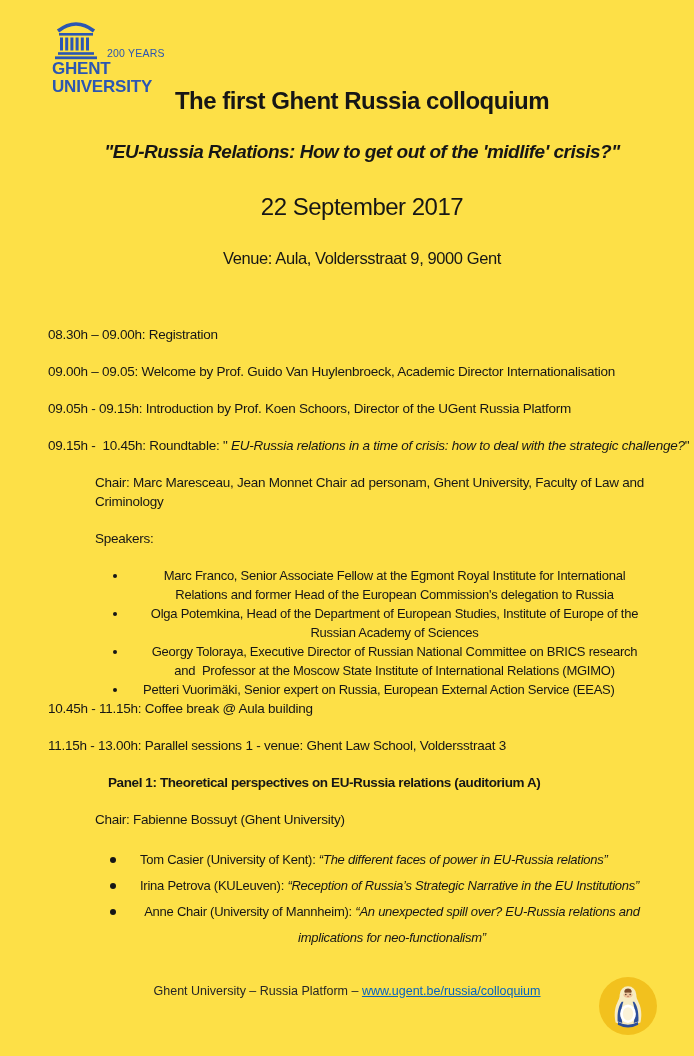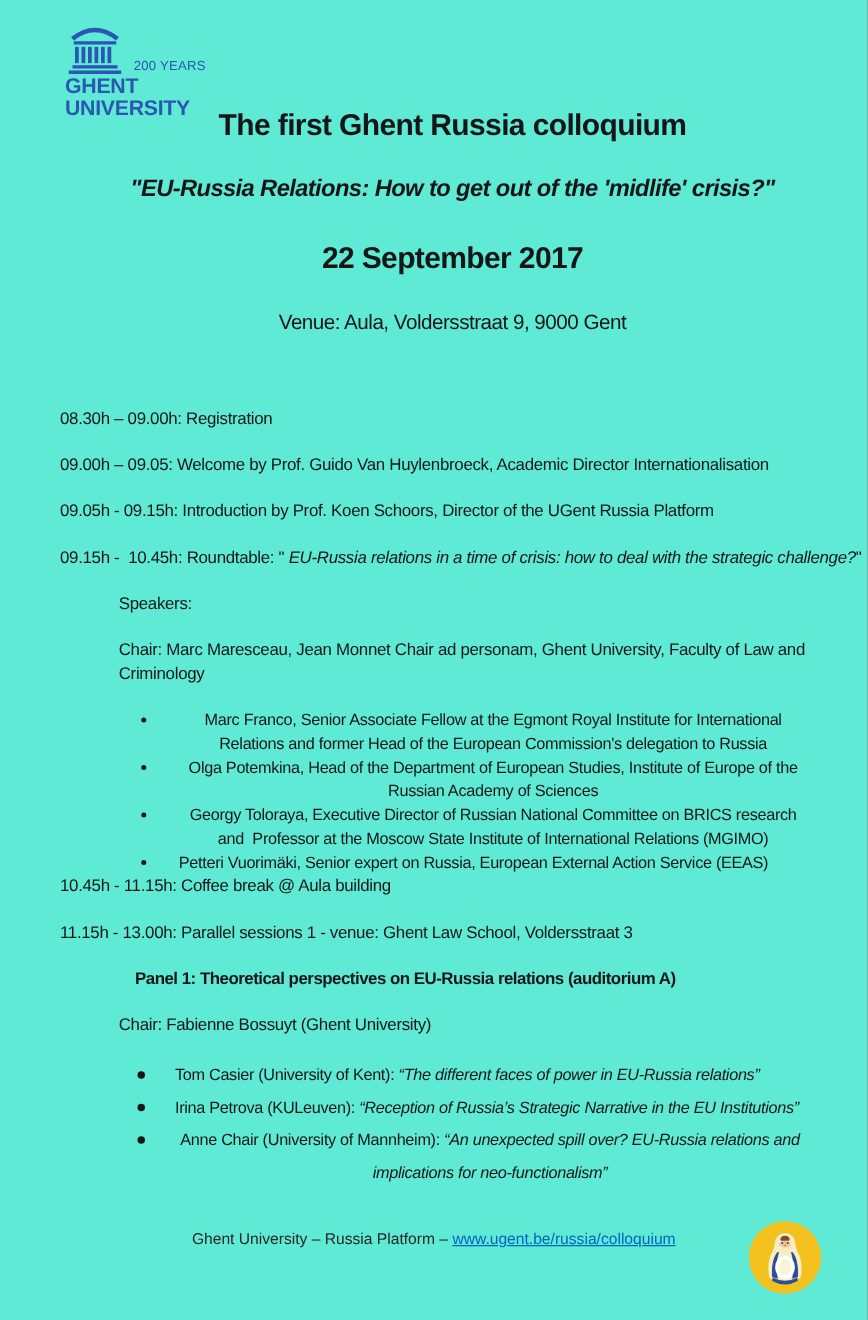--- a/index.html
+++ b/index.html
@@ -1,35 +1,35 @@
 <!DOCTYPE html>
 <html><head>
 <meta charset="utf-8">
 <style>
   html,body { margin:0; padding:0; background:#888; }
   .page {
     position:relative;
     width:694px; height:1056px;
     margin:0 auto;
-    background:#5eead4;
+    background:#fde047;
     font-family:"Liberation Sans", sans-serif;
     color:#161616;
     letter-spacing:-0.25px;
     overflow:hidden;
   }
   
   .logo { position:absolute; left:52px; top:16px; }
   .logo-top { display:flex; align-items:flex-end; gap:7px; }
   .logo-years { color:var(--brand); font-size:10.5px; letter-spacing:0.2px; padding-bottom:1px; }
   .logo-name { color:var(--brand); font-weight:bold; font-size:17px; line-height:18px; letter-spacing:-0.2px; }
   
   .head { padding:86px 40px 0 70px; text-align:center; }
   .title   { font-size:24px; font-weight:bold; line-height:30px; margin:0 0 24px 0; letter-spacing:-0.5px; }
   .subtitle{ font-size:19px; font-weight:bold; font-style:italic; line-height:24px; margin:0 0 28px 0; letter-spacing:-0.5px; }
-  .date    { font-size:24px; font-weight:bold; line-height:30px; margin:0 0 26px 0; letter-spacing:-0.5px; }
+  .date    { font-size:24px; font-weight:normal; line-height:30px; margin:0 0 26px 0; letter-spacing:-0.5px; }
   .venue   { font-size:16.5px; font-weight:normal; line-height:21px; margin:0; letter-spacing:-0.4px; }
   
   .schedule { margin:56px 48px 0 48px; font-size:13.5px; line-height:19px; }
   .line { margin:0 0 18px 0; }
   .nowrap { white-space:nowrap; }
   .indent { margin-left:47px; }
   .chair-wrap { max-width:560px; }
   .panel-title { margin-left:60px; font-weight:bold; letter-spacing:-0.4px; }
   em.q { font-style:italic; }
   
@@ -79,22 +79,22 @@
     <div class="date">22 September 2017</div>
     <div class="venue">Venue: Aula, Voldersstraat 9, 9000 Gent</div>
   </div>
 
   <div class="schedule">
     <p class="line nowrap">08.30h – 09.00h: Registration</p>
     <p class="line nowrap">09.00h – 09.05: Welcome by Prof. Guido Van Huylenbroeck, Academic Director Internationalisation</p>
     <p class="line nowrap">09.05h - 09.15h: Introduction by Prof. Koen Schoors, Director of the UGent Russia Platform</p>
     <p class="line nowrap"><span>09.15h - &nbsp;10.45h: Roundtable: " </span><em class="q">EU-Russia relations in a time of crisis: how to deal with the strategic challenge?</em><span>"</span></p>
 
+    <p class="line indent chair-wrap">Chair: Marc Maresceau, Jean Monnet Chair ad personam, Ghent University, Faculty of Law and Criminology</p>
     <p class="line indent">Speakers:</p>
-    <p class="line indent chair-wrap">Chair: Marc Maresceau, Jean Monnet Chair ad personam, Ghent University, Faculty of Law and Criminology</p>
 
     <ul class="blist list1">
       <li>
           <span class="dot"></span>
           <span class="txt">Marc Franco, Senior Associate Fellow at the Egmont Royal Institute for International Relations and former Head of the European Commission's delegation to Russia</span>
         </li>
       <li>
           <span class="dot"></span>
           <span class="txt">Olga Potemkina, Head of the Department of European Studies, Institute of Europe of the Russian Academy of Sciences</span>
         </li>

